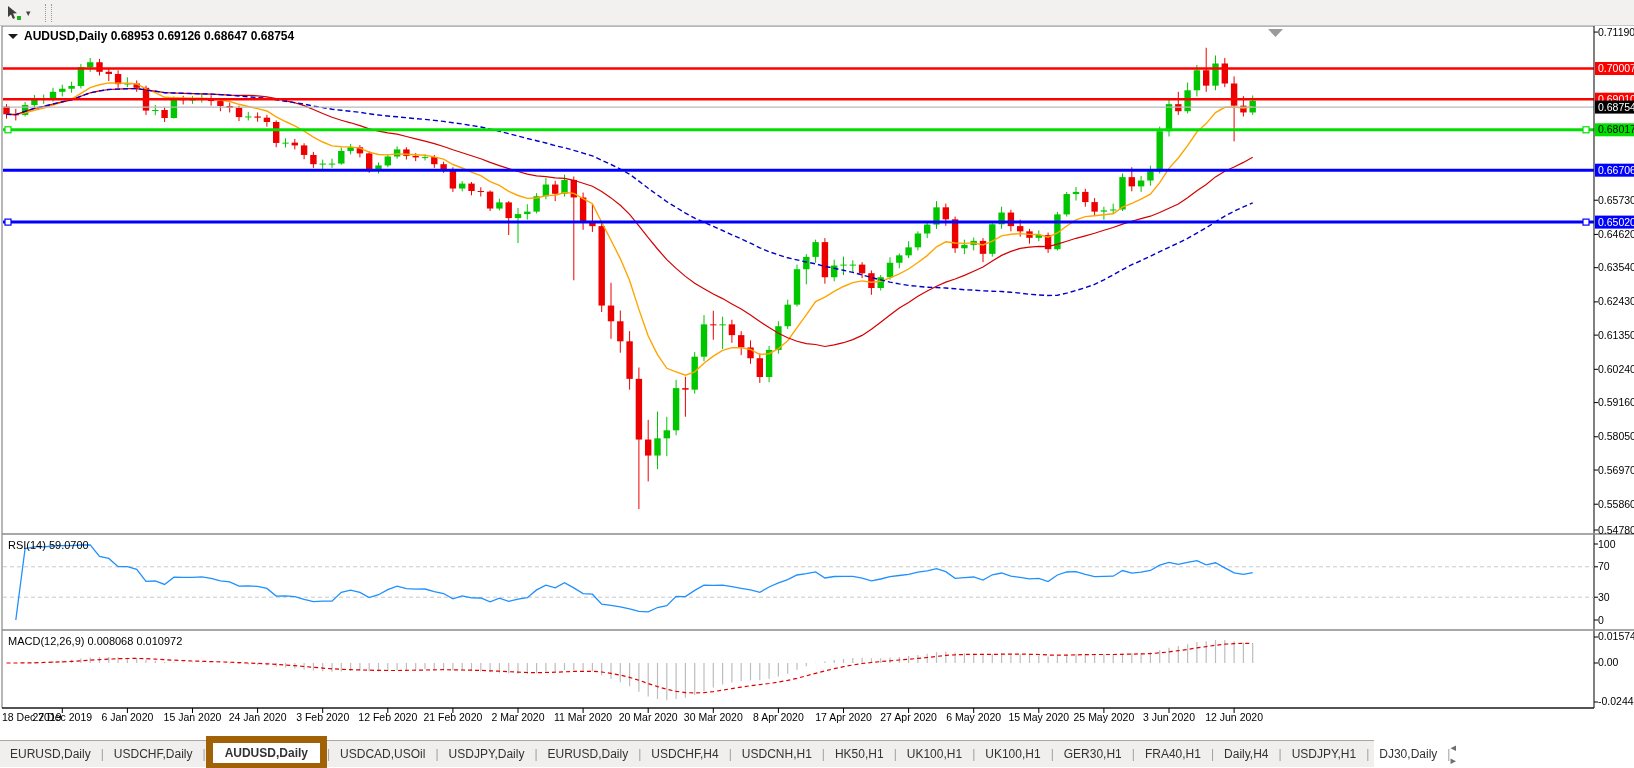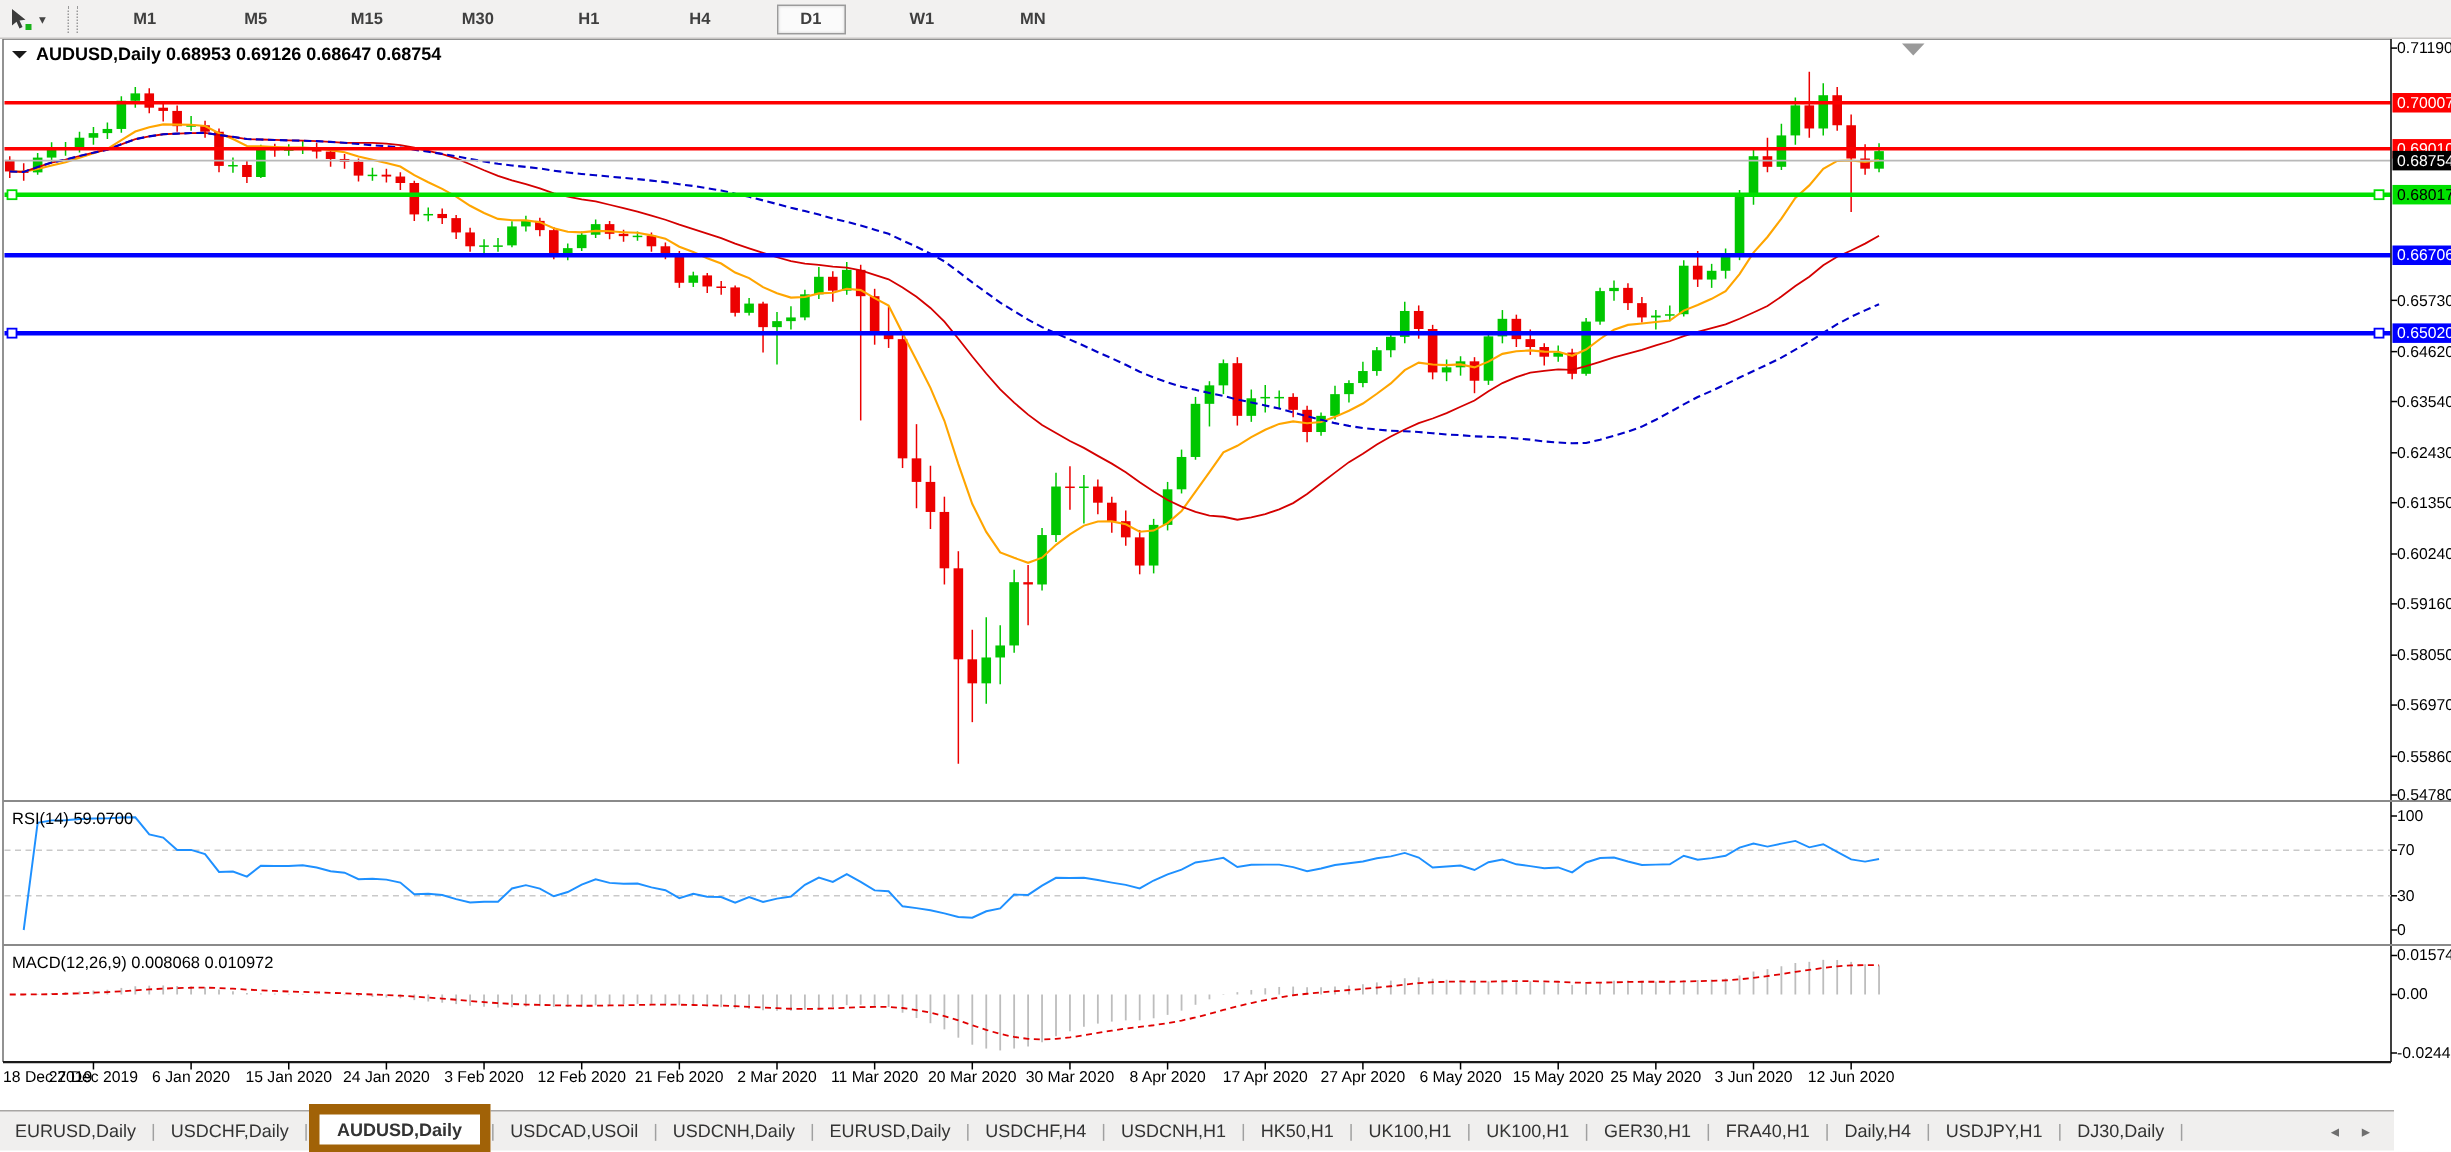--- a/index.html
+++ b/index.html
@@ -10,52 +10,41 @@
   .tool-group{display:flex;align-items:center;height:100%;}
   #cursor-tool{display:flex;align-items:center;padding:0 6px;gap:4px;}
   .dd-arrow{font-size:9px;color:#444;}
   .grip{width:5px;height:18px;margin:0 8px;border-left:1px dotted #9a9a9a;border-right:1px dotted #9a9a9a;}
   .tf-btn{display:inline-block;min-width:26px;text-align:center;font-size:11px;font-weight:700;
           color:#3f3f3f;padding:3px 9px;margin:0 14px;cursor:default;border:1px solid transparent;}
   .tf-btn.active{background:#fbfbfb;border:1px solid #9b9b9b;box-shadow:inset 0 0 2px #ccc;}
   
   #chartsvg{position:absolute;left:0;top:0;z-index:1;}
   
-  #tabbar{position:absolute;left:0;top:740px;width:1596px;height:26px;background:#f0efee;
+  #tabbar{position:absolute;left:0;top:740px;width:1374px;height:26px;background:#f0efee;
           border-top:1px solid #a8a6a4;display:flex;align-items:center;z-index:5;}
   .tab{font-size:12px;color:#333;padding:3px 10px;white-space:nowrap;cursor:default;}
   .tab-sep{color:#a0a0a0;font-size:12px;}
   .tab.active{background:#ffffff;border:7px solid #a16207;font-weight:700;padding:3px 12px;margin-top:-2px;}
   #tab-arrows{margin-left:auto;padding-right:10px;color:#6f6f6f;font-size:11px;letter-spacing:6px;}
   text{font-family:"Liberation Sans",sans-serif;}
 </style>
 </head>
 <body>
 
 <div id="app">
   <div id="toolbar">
     <div id="cursor-tool" class="tool-group">
       <svg width="16" height="16" viewBox="0 0 16 16">
         <path d="M2 1 L2 12 L5 9.5 L7 14 L9 13 L7 8.6 L11 8.2 Z" fill="#3d3d3d"></path>
         <rect x="11" y="11" width="4" height="4" fill="#19b219"></rect>
       </svg>
       <span class="dd-arrow">▾</span>
     </div>
     <div class="grip"></div>
-    <div id="tf-buttons" class="tool-group">
-        <span class="tf-btn">M1</span>
-        <span class="tf-btn">M5</span>
-        <span class="tf-btn">M15</span>
-        <span class="tf-btn">M30</span>
-        <span class="tf-btn">H1</span>
-        <span class="tf-btn">H4</span>
-        <span class="tf-btn active">D1</span>
-        <span class="tf-btn">W1</span>
-        <span class="tf-btn">MN</span>
-      </div>
   </div>
 
   <svg id="chartsvg" width="1634" height="768">
       <rect x="0" y="25" width="1634" height="715" fill="#ffffff"></rect>
       <defs>
         <clipPath id="mainclip">
           <rect x="3" y="27" width="1591" height="506"></rect>
         </clipPath>
       </defs>
       <g clip-path="url(#mainclip)">
@@ -602,21 +591,21 @@
   <div id="tabbar">
     <div id="tabs" style="display:flex;align-items:center;">
         <span class="tab">EURUSD,Daily</span>
         <span class="tab-sep">|</span>
         <span class="tab">USDCHF,Daily</span>
         <span class="tab-sep">|</span>
         <span class="tab active">AUDUSD,Daily</span>
         <span class="tab-sep">|</span>
         <span class="tab">USDCAD,USOil</span>
         <span class="tab-sep">|</span>
-        <span class="tab">USDCNH,Daily</span>
+        <span class="tab">USDJPY,Daily</span>
         <span class="tab-sep">|</span>
         <span class="tab">EURUSD,Daily</span>
         <span class="tab-sep">|</span>
         <span class="tab">USDCHF,H4</span>
         <span class="tab-sep">|</span>
         <span class="tab">USDCNH,H1</span>
         <span class="tab-sep">|</span>
         <span class="tab">HK50,H1</span>
         <span class="tab-sep">|</span>
         <span class="tab">UK100,H1</span>

